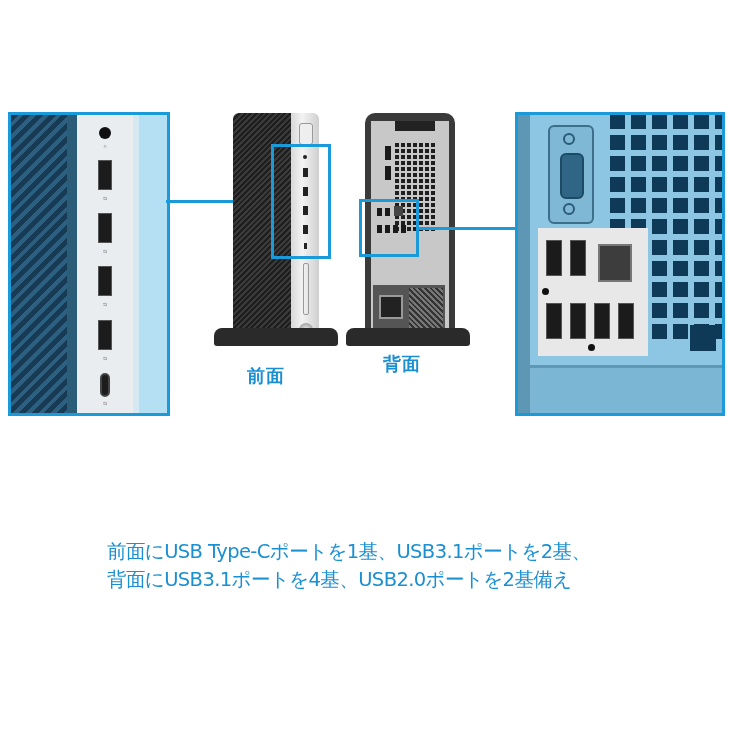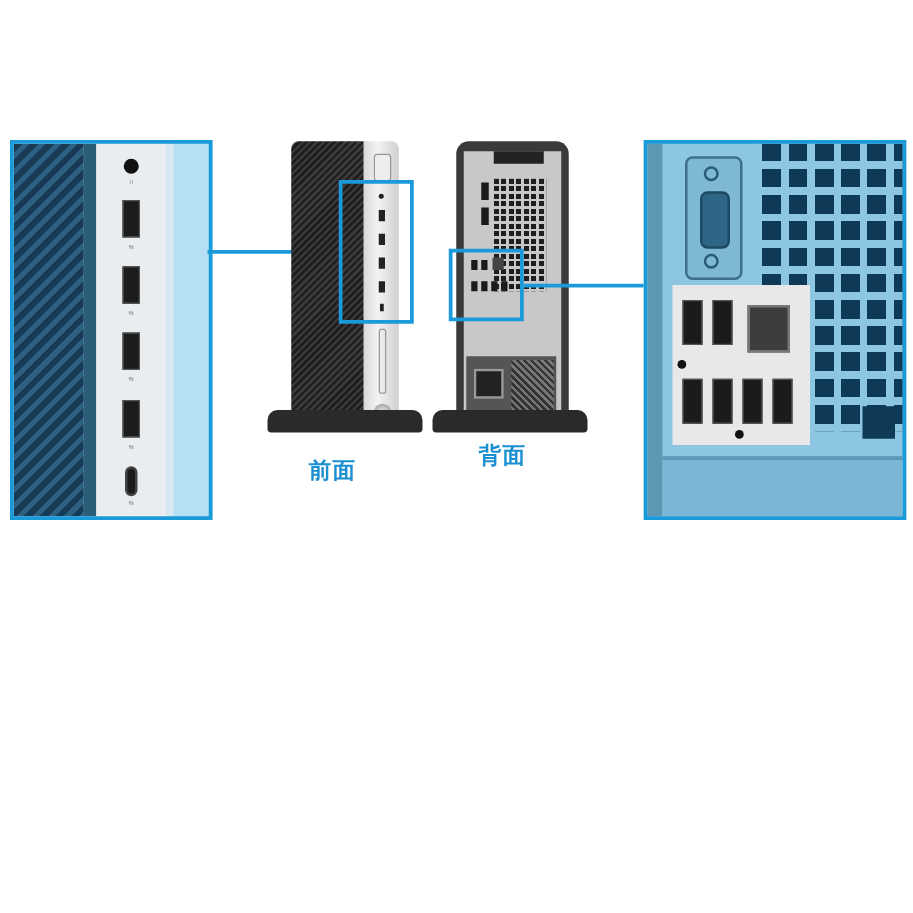--- a/index.html
+++ b/index.html
@@ -142,13 +142,15 @@
     <div class="pb-usb" style="left:32px;top:75px;"></div>
     <div class="pb-usb" style="left:56px;top:75px;"></div>
     <div class="pb-usb" style="left:80px;top:75px;"></div>
     <div class="pb-hole" style="left:50px;top:116px;"></div>
   </div>
   <div class="pb-square"></div>
   <div class="pb-bottom"></div>
 </div>
 
 <div class="desc">
+  <div>前面にUSB Type-Cポートを1基、USB3.1ポートを2基、</div>
+  <div>背面にUSB3.1ポートを4基、USB2.0ポートを2基備え</div>
 </div>
 
 </body></html>

